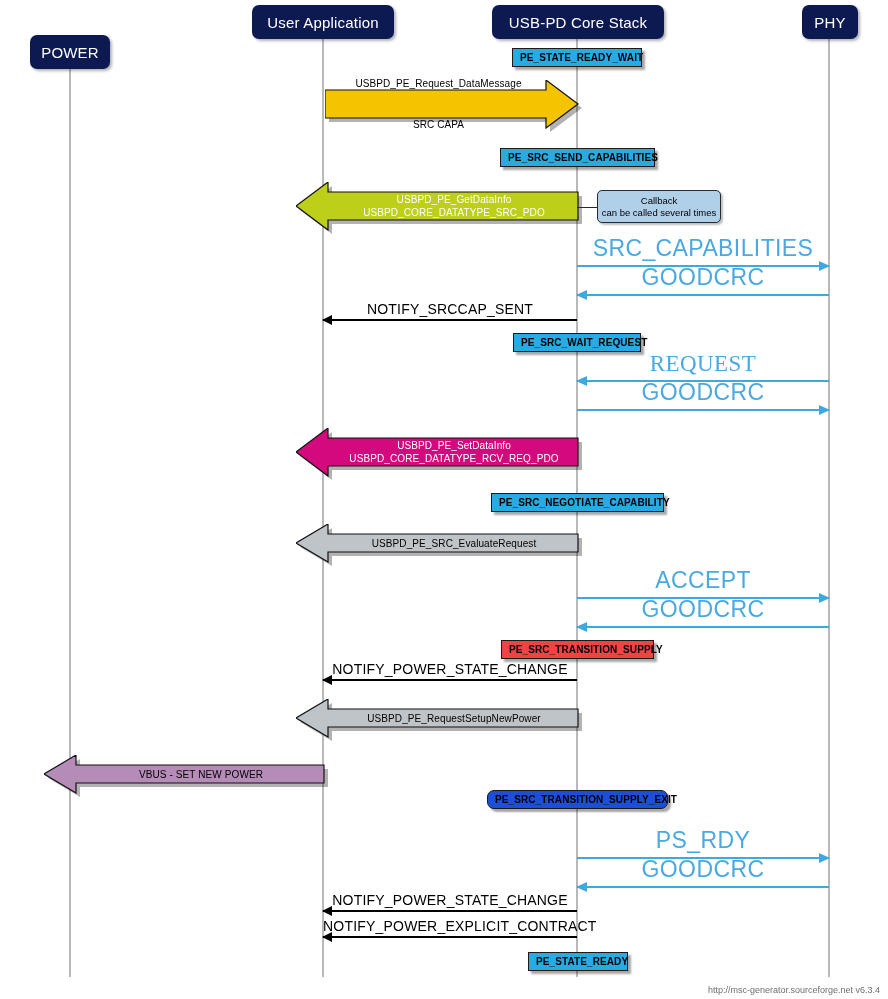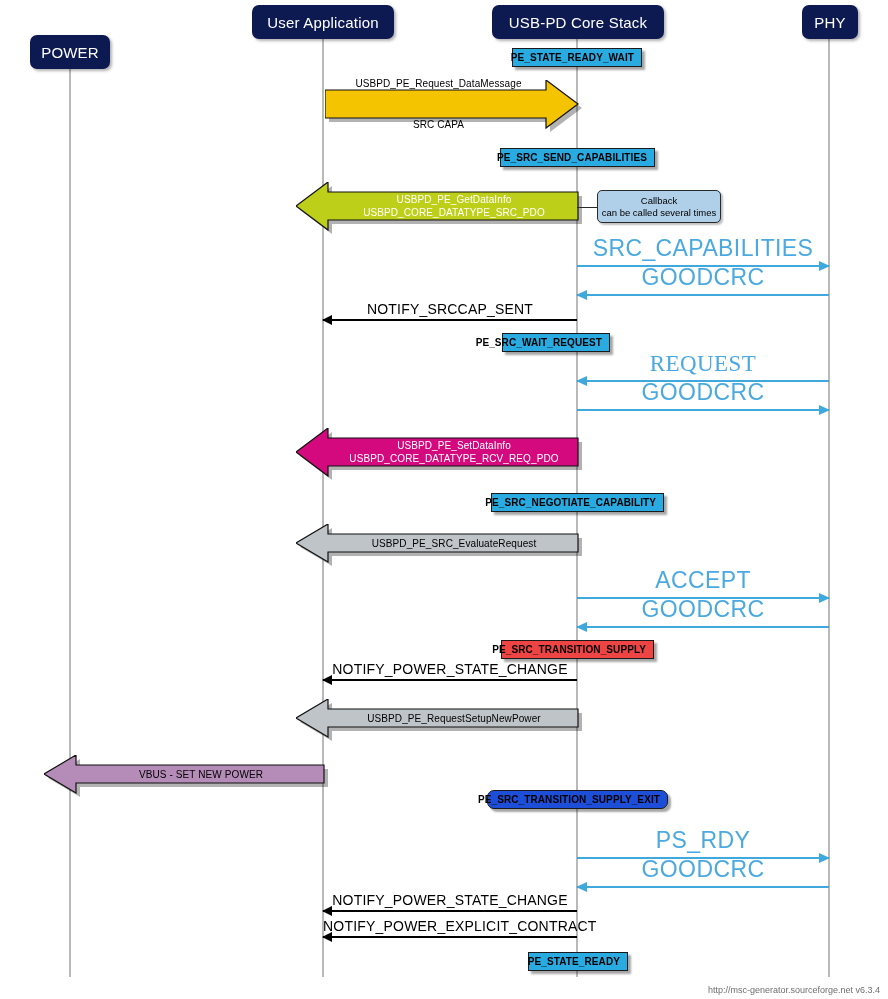--- a/index.html
+++ b/index.html
@@ -48,21 +48,21 @@
   .state-box {
     position: absolute;
     height: 19px;
     background: #29abe2;
     border: 1px solid #1a1a1a;
     color: #000000;
     font-size: 10px;
     font-weight: bold;
     display: flex;
     align-items: center;
-    justify-content: flex-end;
+    justify-content: flex-start;
     white-space: nowrap;
     box-shadow: 3px 3px 2px rgba(0,0,0,0.35);
     box-sizing: border-box;
     padding: 0 7px;
     letter-spacing: 0.1px;
   }
 
   
   .note {
     position: absolute;
@@ -296,21 +296,21 @@
         <span class="note-line2">can be called several times</span>
       </div>
     </div>
   <div id="states">
       <div class="state-box" style="left: 512px; top: 48px; width: 130px; background: rgb(41, 171, 226);">
         <span>PE_STATE_READY_WAIT</span>
       </div>
       <div class="state-box" style="left: 500px; top: 148px; width: 155px; background: rgb(41, 171, 226);">
         <span>PE_SRC_SEND_CAPABILITIES</span>
       </div>
-      <div class="state-box" style="left: 502px; top: 333px; width: 108px; background: rgb(41, 171, 226);">
+      <div class="state-box" style="left: 513px; top: 333px; width: 128px; background: rgb(41, 171, 226);">
         <span>PE_SRC_WAIT_REQUEST</span>
       </div>
       <div class="state-box" style="left: 491px; top: 493px; width: 173px; background: rgb(41, 171, 226);">
         <span>PE_SRC_NEGOTIATE_CAPABILITY</span>
       </div>
       <div class="state-box" style="left: 501px; top: 640px; width: 153px; background: #ef4444;">
         <span>PE_SRC_TRANSITION_SUPPLY</span>
       </div>
       <div class="state-box" style="left: 487px; top: 790px; width: 181px; background: #1d4ed8; border-radius: 7px;">
         <span>PE_SRC_TRANSITION_SUPPLY_EXIT</span>

